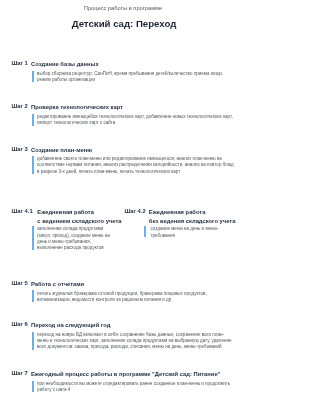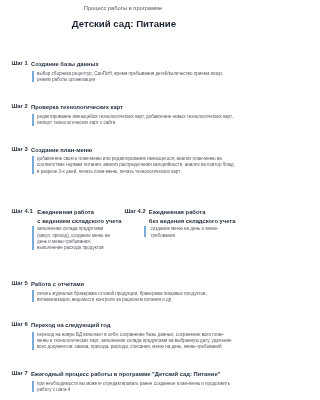--- a/index.html
+++ b/index.html
@@ -18,21 +18,21 @@
   .sbody{position:absolute;font-size:4.54px;color:#53585f;line-height:6.2px;text-align:left;}
   .bar{position:absolute;width:1.5px;background:#7aaad8;}
   .icn{position:absolute;display:block;}
 </style>
 </head>
 <body>
 
 <div id="page">
 
   <div class="hdr-sub">Процесс работы в программе</div>
-  <div class="hdr-title">Детский сад: Питание</div>
+  <div class="hdr-title">Детский сад: Переход</div>
 
   <svg class="icn" style="left:45px;top:46px" width="11" height="12" viewBox="0 0 22 24"></svg>
   <svg class="icn" style="left:56.5px;top:45px" width="11" height="12" viewBox="0 0 22 24"></svg>
 
   <div class="sno" style="left:11.5px;top:60.0px">Шаг 1</div>
   <div class="stitle" style="left:31px;top:60.0px">Создание базы данных</div>
   <div class="bar" style="left:32.2px;top:70.7px;height:11.8px"></div>
   <div class="sbody" style="left:37px;top:70.9px;width:198px">выбор сборника рецептур, СанПиН, время пребывания детей/количество приема пищи, режим работы организации</div>
 
   <div class="sno" style="left:11.5px;top:103.3px">Шаг 2</div>

